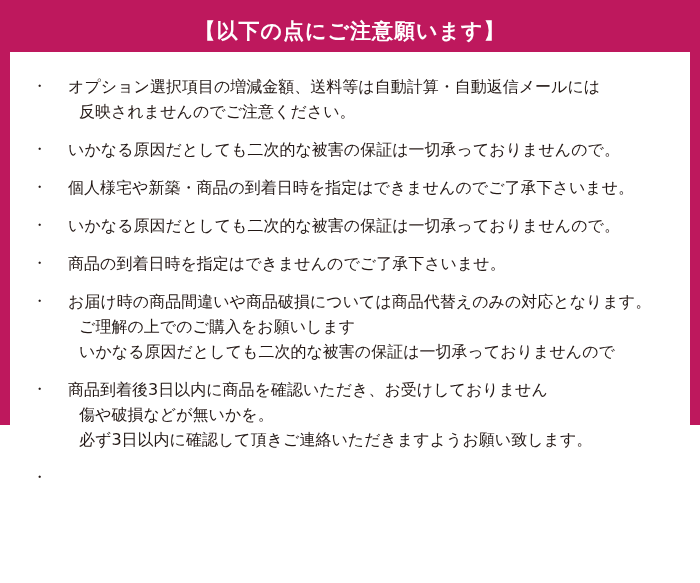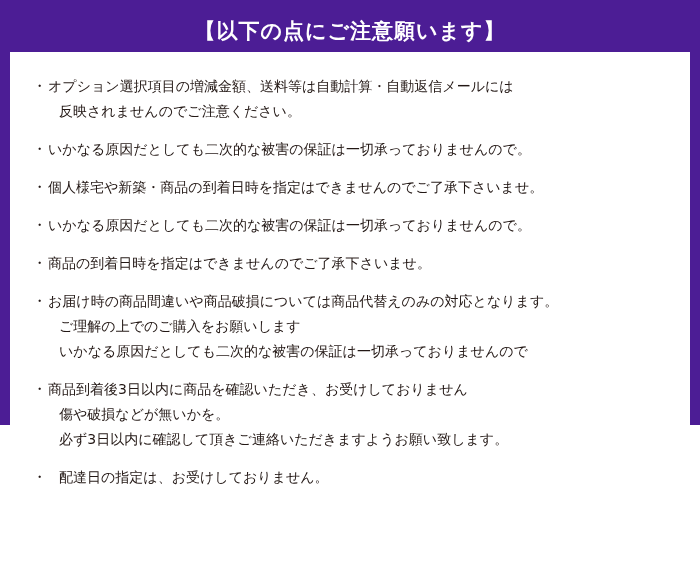--- a/index.html
+++ b/index.html
@@ -10,21 +10,21 @@
     width: 700px;
     height: 583px;
     background: #ffffff;
     font-family: "DejaVu Sans", "Liberation Sans", sans-serif;
   }
   .notice-panel {
     position: relative;
     width: 700px;
     height: 425px;
     box-sizing: border-box;
-    background: #4c1d95;
+    background: #be185d;
     padding: 10px;
   }
   .notice-header {
     height: 42px;
     display: flex;
     align-items: center;
     justify-content: center;
     color: #ffffff;
     font-size: 21px;
     font-weight: bold;
@@ -53,23 +53,24 @@
     color: #231815;
     font-size: 15px;
     line-height: 24px;
     text-align: left;
   }
   .item-lines {
     flex: 1 1 auto;
   }
   .line {
     color: #231815;
-    font-size: 14px;
+    font-size: 16px;
     line-height: 25px;
     white-space: nowrap;
+    margin-left: 20px;
   }
   .line.indent {
     padding-left: 11px;
   }
 </style>
 </head>
 <body>
 
 <div class="notice-panel">
   <div class="notice-header">
@@ -128,19 +129,18 @@
         <div class="item-lines">
           <div class="line">商品到着後3日以内に商品を確認いただき、お受けしておりません</div>
           <div class="line indent">傷や破損などが無いかを。</div>
           <div class="line indent">必ず3日以内に確認して頂きご連絡いただきますようお願い致します。</div>
         </div>
       </li>
 
       <li class="notice-item">
         <span class="bullet">・</span>
         <div class="item-lines">
-          <div class="line indent">配達日の指定は、お受けしておりません。</div>
         </div>
       </li>
 
     </ul>
   </div>
 </div>
 
 </body></html>

